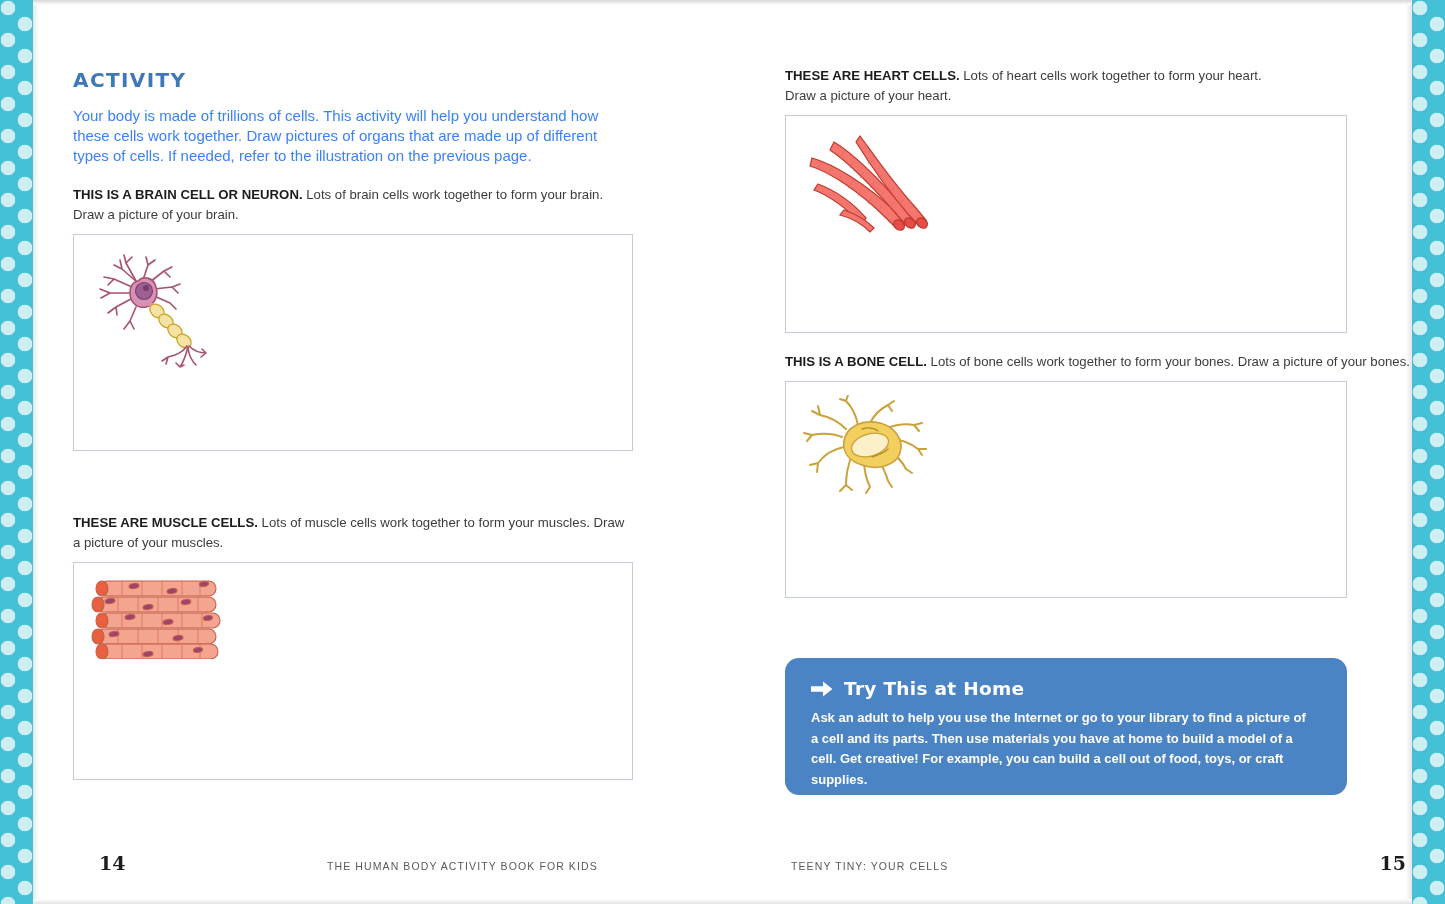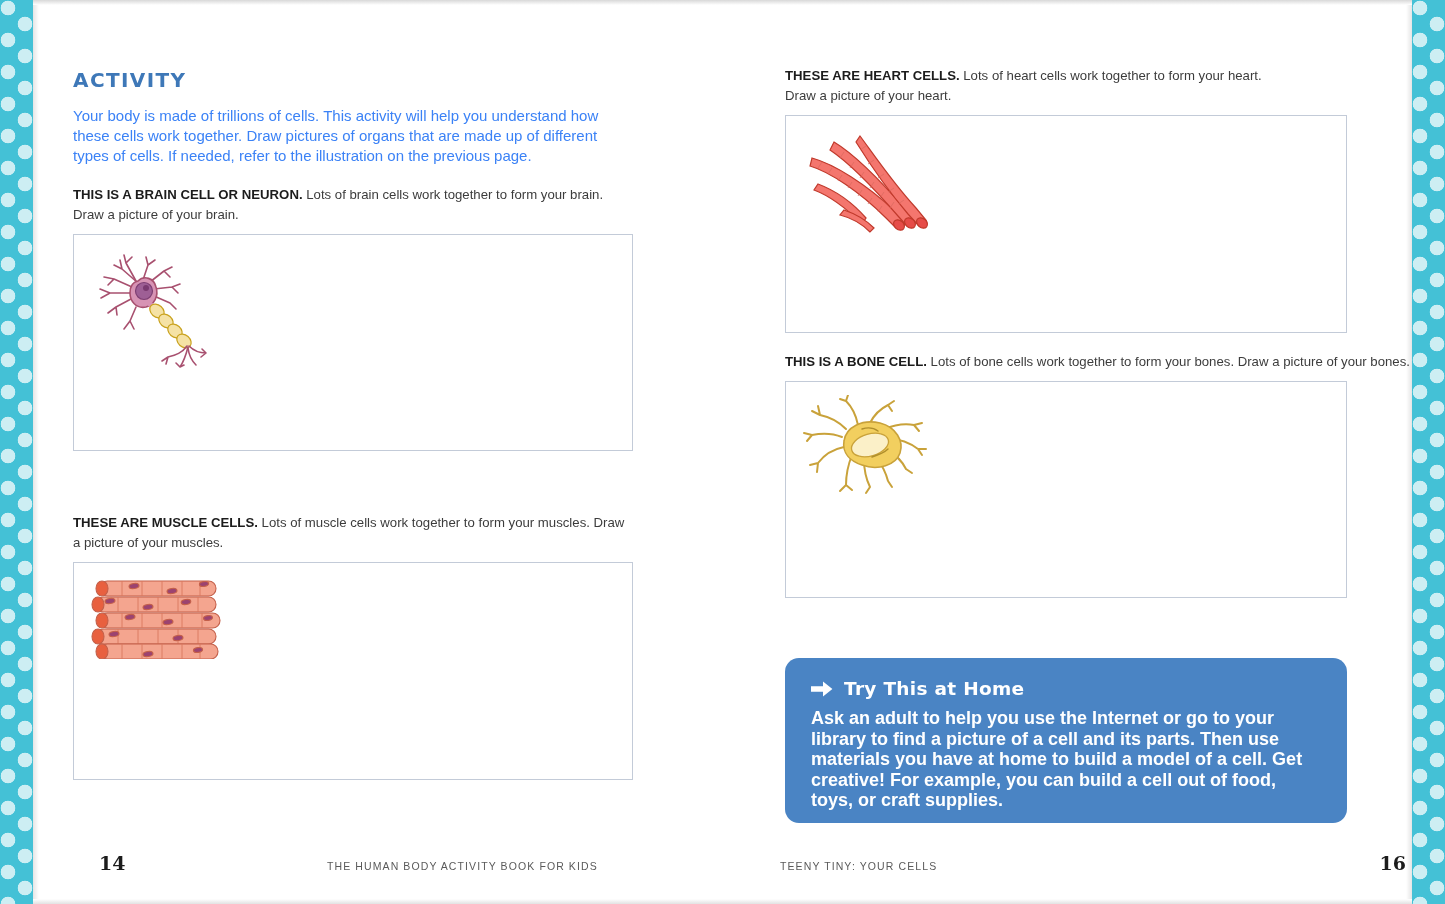--- a/index.html
+++ b/index.html
@@ -130,36 +130,36 @@
 
   
   .try-box {
     position: absolute;
     left: 11px;
     top: 658px;
     width: 562px;
     box-sizing: border-box;
     background: #4a84c4;
     border-radius: 14px;
-    padding: 20px 26px 12px 26px;
+    padding: 20px 26px 5px 26px;
   }
   .try-title {
     display: flex;
     align-items: center;
     gap: 11px;
     color: #ffffff;
     font-size: 18.5px;
     font-weight: bold;
     letter-spacing: 0.3px;
     font-family: "DejaVu Sans", sans-serif;
     margin-bottom: 9px;
   }
   .try-body {
     color: #ffffff;
-    font-size: 18px;
+    font-size: 13px;
     line-height: 20.5px;
     font-weight: bold;
     font-family: "Liberation Sans", sans-serif;
     max-width: 505px;
   }
 
   
   .folio {
     position: absolute;
     bottom: 30px;
@@ -174,21 +174,21 @@
 
   .runhead {
     position: absolute;
     bottom: 32px;
     font-size: 10.5px;
     letter-spacing: 1.1px;
     color: #5a5a5a;
     font-family: "Liberation Sans", sans-serif;
   }
   .runhead.left  { left: 288px; text-align: center; }
-  .runhead.right { left: 6px; margin-top: 28px; }
+  .runhead.right { left: 17px; margin-top: 28px; }
 </style>
 </head>
 <body>
 
 <div class="dot-band left"></div>
 <div class="band-shadow left"></div>
 <div class="dot-band right"></div>
 <div class="band-shadow right"></div>
 <div class="top-edge"></div>
 <div class="bottom-edge"></div>
@@ -358,17 +358,17 @@
     <div class="try-box">
       <div class="try-title">
         <svg width="22" height="16" viewBox="0 0 22 16">
           <path d="M0 5.2 H12 V0.6 L21.4 8 L12 15.4 V10.8 H0 Z" fill="#ffffff"></path>
         </svg>
         <span>Try This at Home</span>
       </div>
       <div class="try-body">Ask an adult to help you use the Internet or go to your library to find a picture of a cell and its parts. Then use materials you have at home to build a model of a cell. Get creative! For example, you can build a cell out of food, toys, or craft supplies.</div>
     </div>
 
-    <div class="folio right">16</div>
+    <div class="folio right">15</div>
     <div class="runhead right">TEENY TINY: YOUR CELLS</div>
   </div>
 
 </div>
 
 </body></html>

